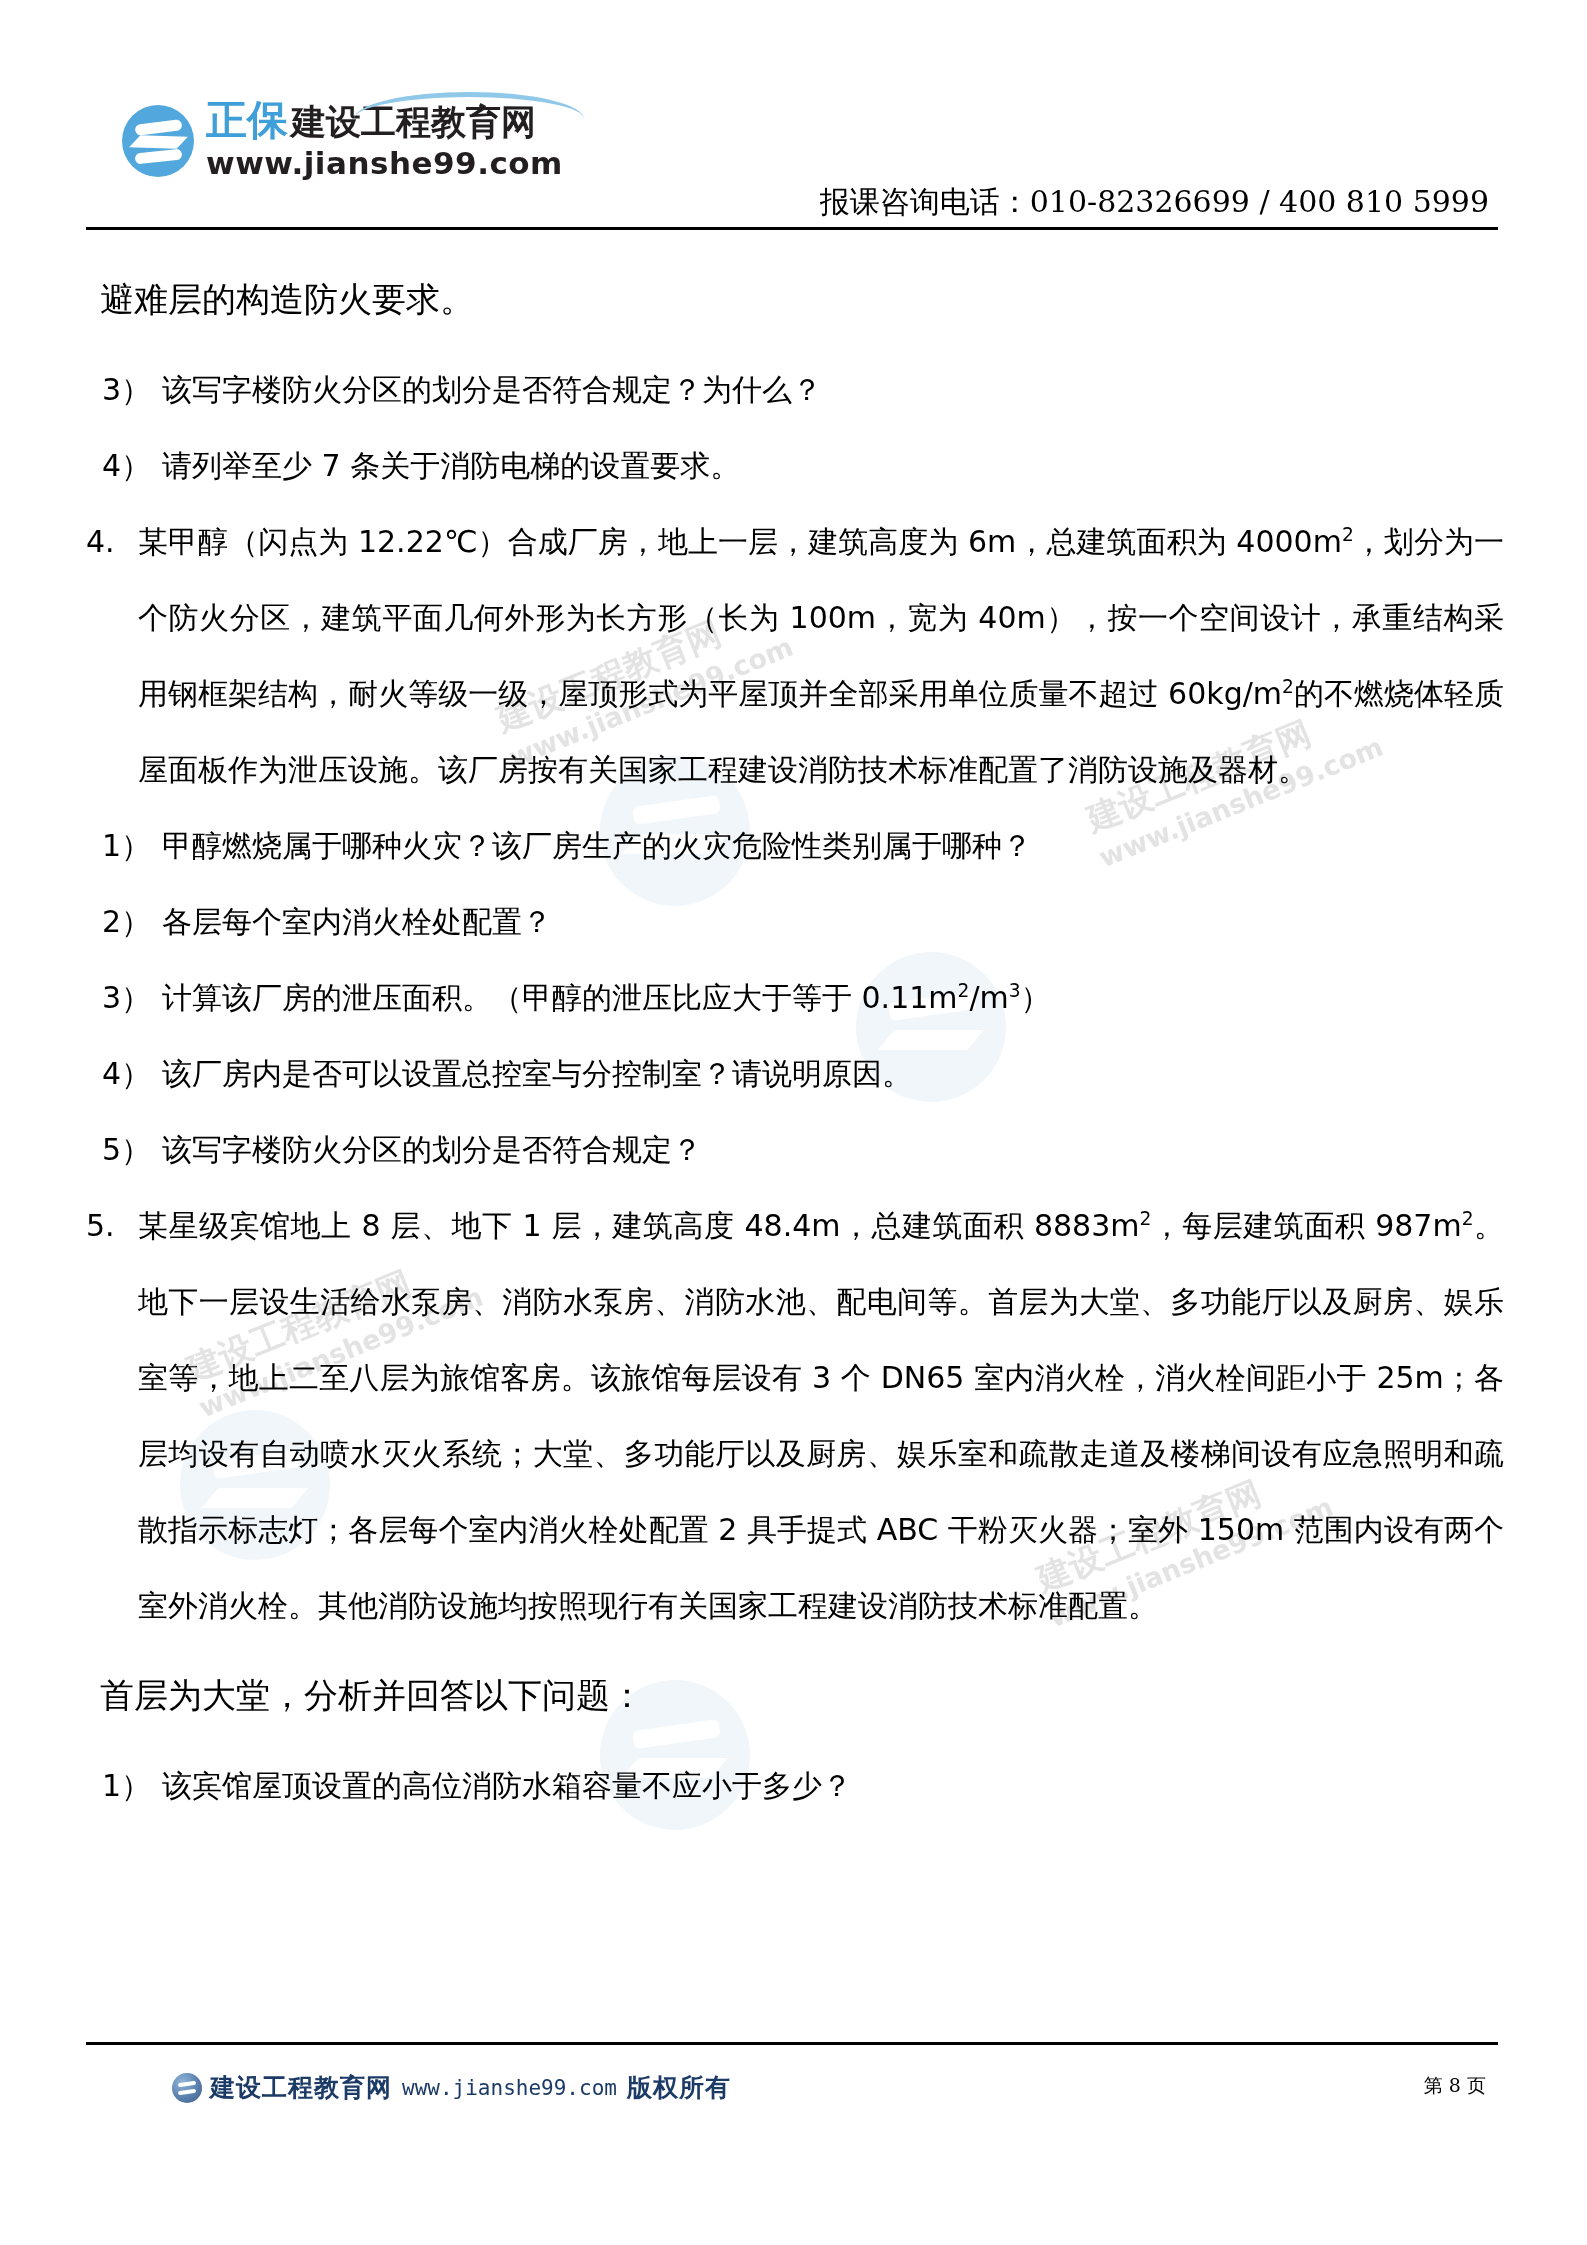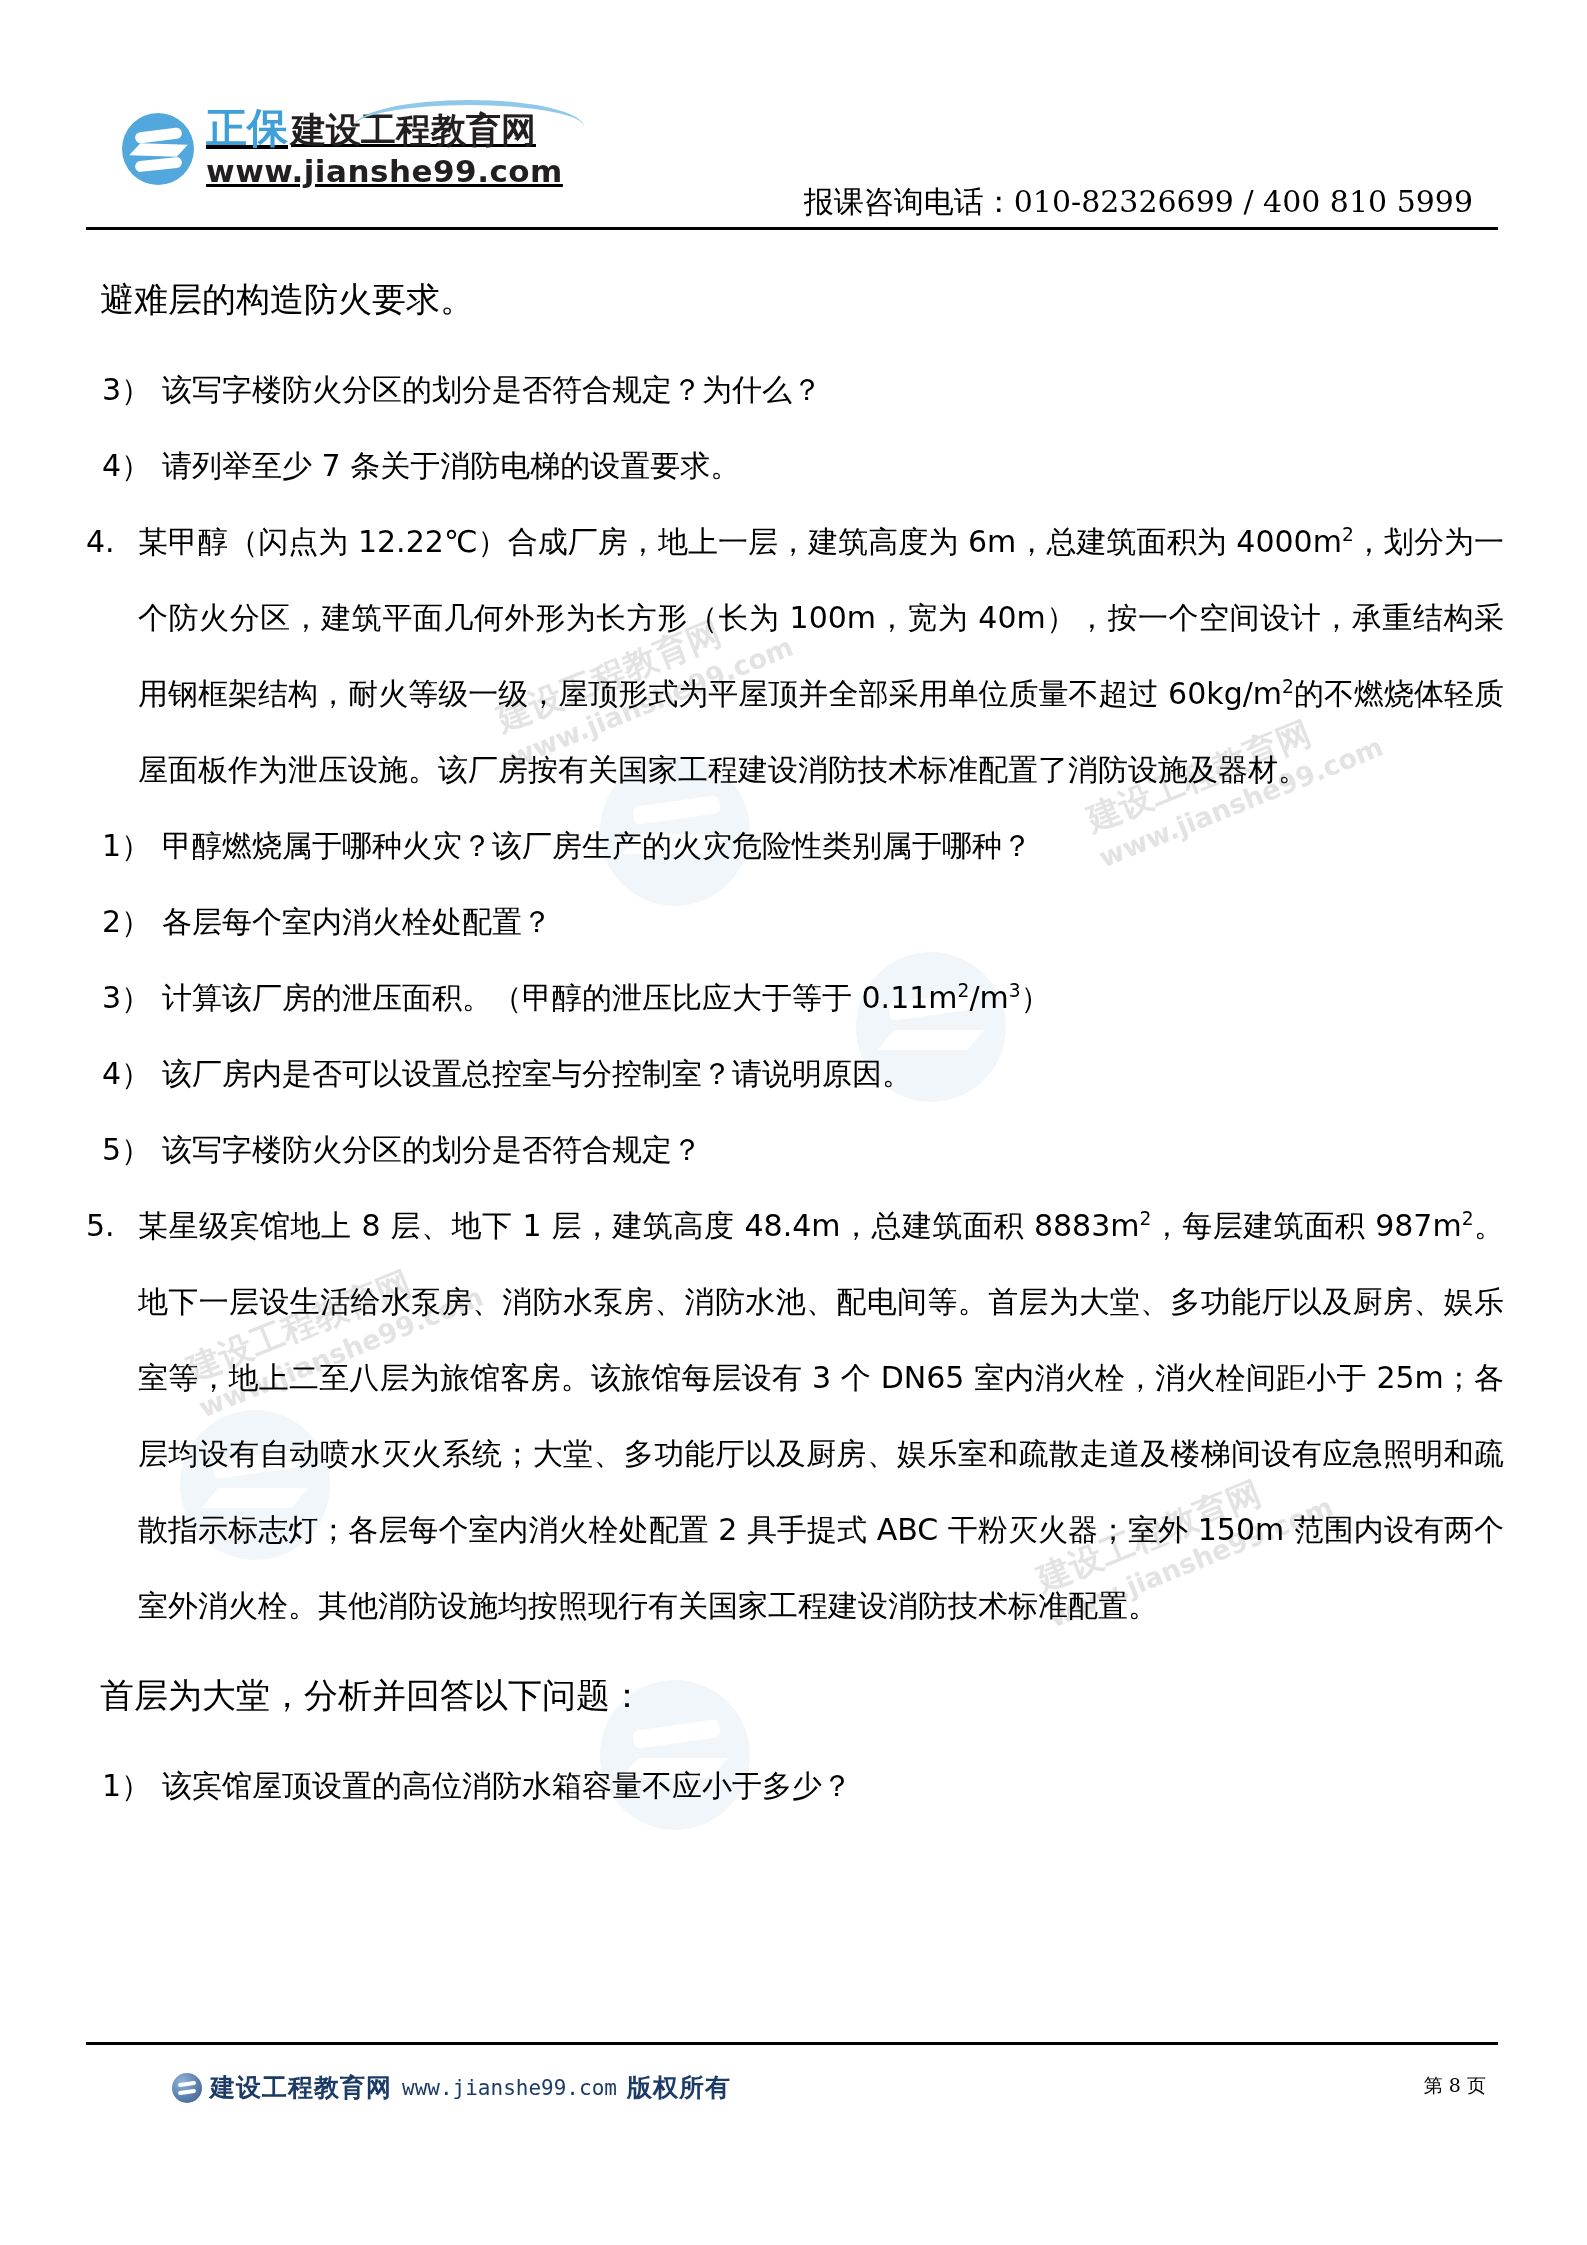--- a/index.html
+++ b/index.html
@@ -24,24 +24,23 @@
   .header {
     position: absolute;
     left: 0;
     top: 0;
     width: 1587px;
     height: 232px;
   }
   .logo-wrap {
     position: absolute;
     left: 122px;
-    top: 108px;
+    top: 100px;
     display: flex;
     align-items: center;
-    text-decoration: underline;
   }
   .logo-mark {
     width: 72px;
     height: 72px;
     border-radius: 50%;
     background: #52a8dd;
     position: relative;
     flex: 0 0 auto;
     overflow: hidden;
   }
@@ -116,21 +115,21 @@
   .logo-url {
     font-family: "DejaVu Sans", "Liberation Sans", sans-serif;
     font-size: 31px;
     font-weight: bold;
     color: #231f20;
     margin-top: 4px;
     letter-spacing: 0.5px;
   }
   .header-phone {
     position: absolute;
-    right: 114px;
+    right: 98px;
     top: 182px;
     font-family: "DejaVu Serif", "Liberation Serif", serif;
     font-size: 30px;
     color: #000000;
     white-space: nowrap;
   }
   .header-rule {
     position: absolute;
     left: 86px;
     top: 227px;

